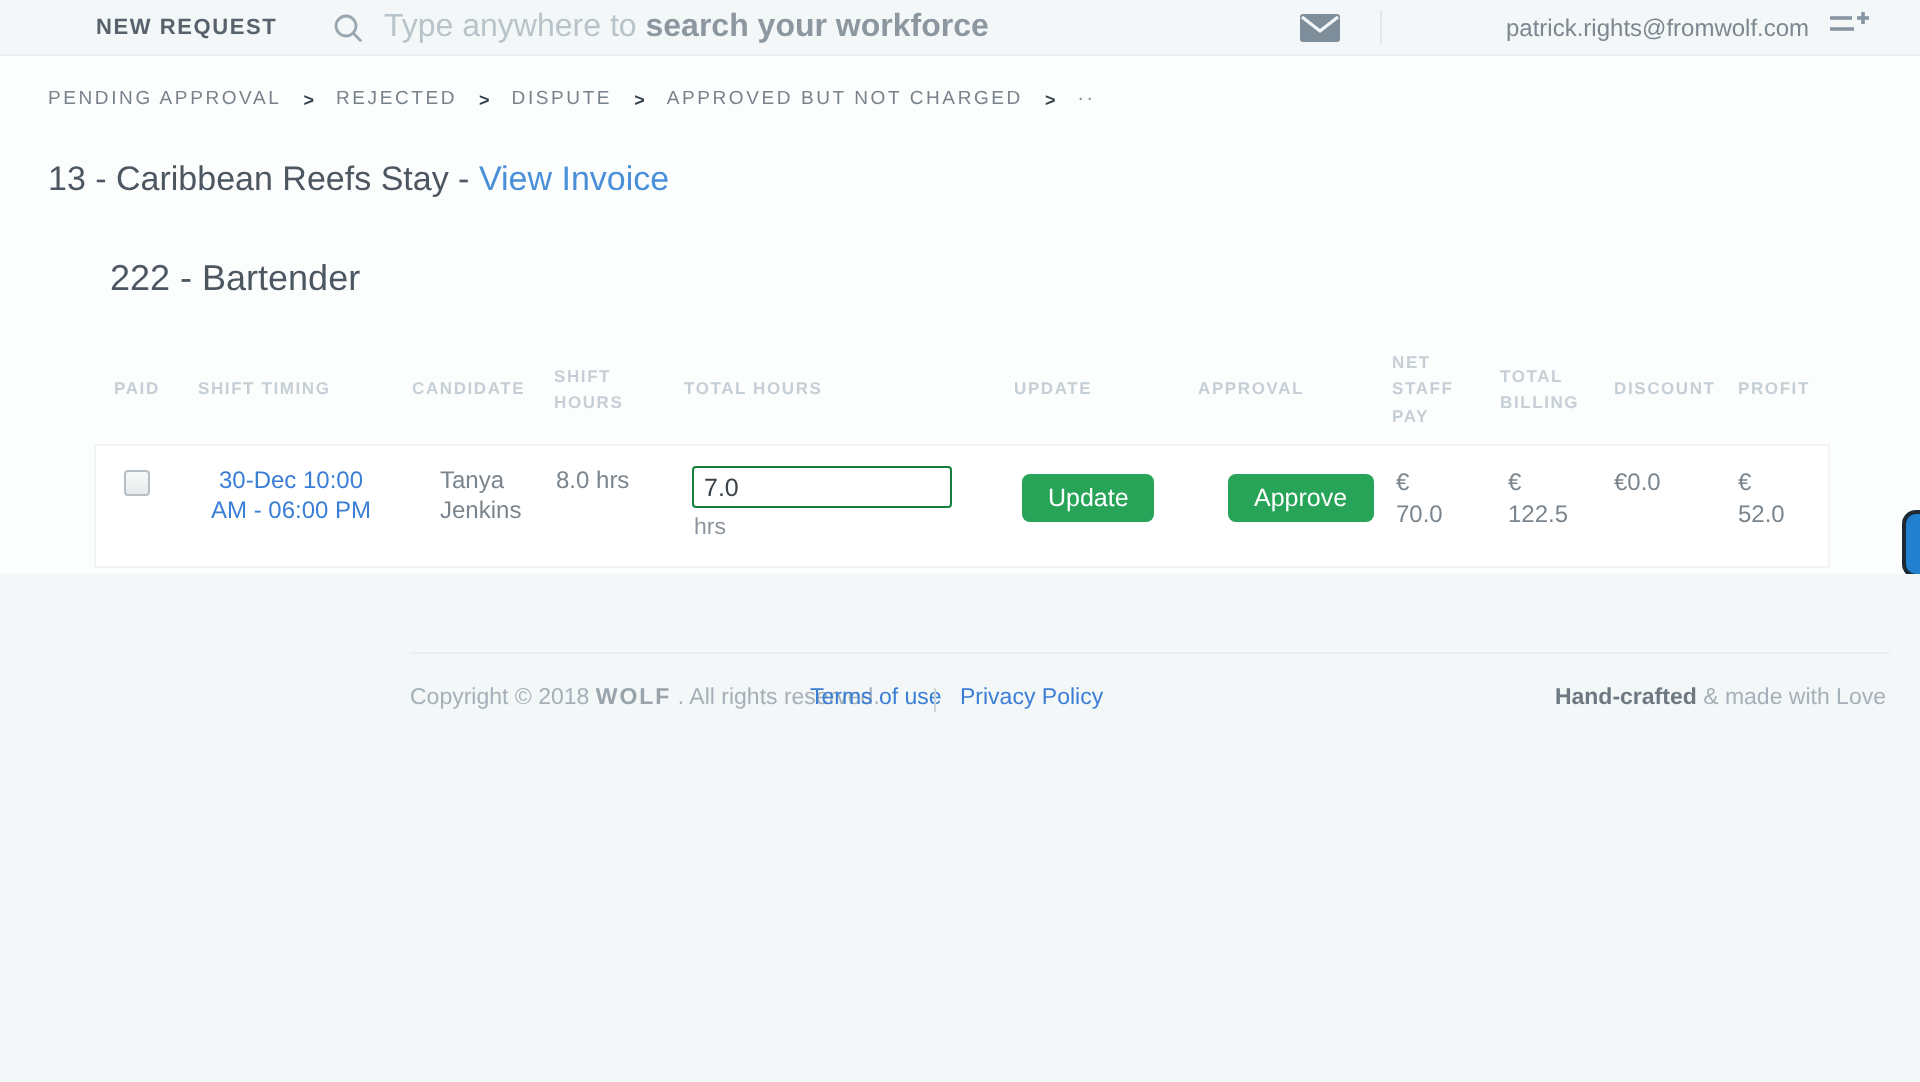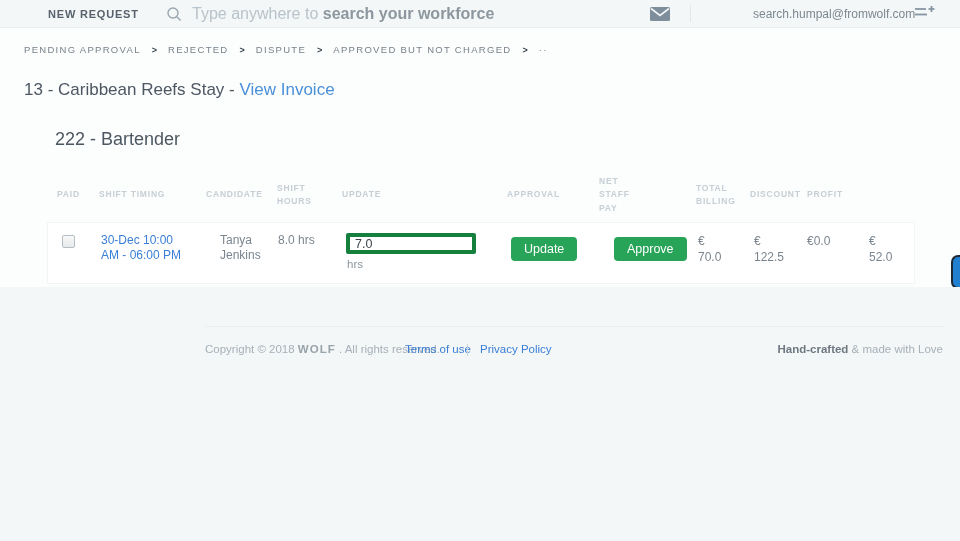--- a/index.html
+++ b/index.html
@@ -93,27 +93,27 @@
     font-size: 12px; color: #7b858e;
   }
   .paid-checkbox {
     appearance: none; -webkit-appearance: none;
     width: 13px; height: 13px; margin: 2px 0 0 6px;
     border: 1px solid #b7bec3; border-radius: 2px;
     background: linear-gradient(#f8f9f9, #e7e9ea); cursor: pointer;
   }
   .cell-timing {
     width: 92px; padding-left: 3px; line-height: 15px;
-    color: #3a7ed6; cursor: pointer;
+    color: #3a7ed6; cursor: pointer; text-align: center;
   }
   .cell-candidate { width: 56px; padding-left: 1px; line-height: 15px; margin-left: 14px; }
   .cell-shift-hours { padding-left: 2px; line-height: 15px; }
   .hours-input {
     width: 130px; height: 21px; margin-left: 5px; padding: 1px 5px;
-    border: 4px solid #15803d; border-radius: 2px;
+    border: 1px solid #15803d; border-radius: 2px;
     font-size: 12.5px; color: #3a4248;
     font-family: "Liberation Sans", sans-serif;
   }
   .hours-unit { margin: 4px 0 0 6px; font-size: 11.5px; color: #8c969e; }
   .btn-green {
     margin-top: 4px; padding: 5px 13px;
     background: #27a457; color: #ffffff; border: none; border-radius: 4px;
     font-size: 12.5px; cursor: pointer;
     font-family: "Liberation Sans", sans-serif;
   }
@@ -179,21 +179,21 @@
     <span style="display:flex;">
       <svg width="20" height="14" viewBox="0 0 20 14">
         <rect width="20" height="14" rx="1.5" fill="#7e8e9b"></rect>
         <path d="M1 1.5 L10 8.5 L19 1.5" stroke="#f3f7f8" stroke-width="1.6" fill="none"></path>
       </svg>
     </span>
   </button>
 
   <div class="topbar-divider"></div>
 
-  <div class="user-email">search.humpal@fromwolf.com</div>
+  <div class="user-email">patrick.rights@fromwolf.com</div>
 
   <button class="add-btn">
     <span style="display:flex;">
       <svg width="22" height="17" viewBox="0 0 22 17">
         <g stroke="#8795a3" stroke-width="1.8" fill="none">
           <line x1="1" y1="4" x2="12" y2="4"></line>
           <line x1="1" y1="9.5" x2="13" y2="9.5"></line>
           <line x1="17.5" y1="1" x2="17.5" y2="7"></line>
           <line x1="14.5" y1="4" x2="20.5" y2="4"></line>
         </g>
@@ -216,20 +216,21 @@
 
 <h1 class="page-title"><span>13 - Caribbean Reefs Stay - </span><span class="invoice-link">View Invoice</span></h1>
 
 <h2 class="section-title">222 - Bartender</h2>
 
 <div class="table-head grid-cols">
   <div class="th">PAID</div>
   <div class="th">SHIFT TIMING</div>
   <div class="th">CANDIDATE</div>
   <div class="th wrap w-shift-hours">SHIFT HOURS</div>
+  <div class="th">TOTAL HOURS</div>
   <div class="th">UPDATE</div>
   <div class="th">APPROVAL</div>
   <div class="th wrap w-net-staff">NET STAFF PAY</div>
   <div class="th wrap w-total-billing">TOTAL BILLING</div>
   <div class="th">DISCOUNT</div>
   <div class="th">PROFIT</div>
 </div>
 
 <div class="row-card grid-cols">
   <div>

